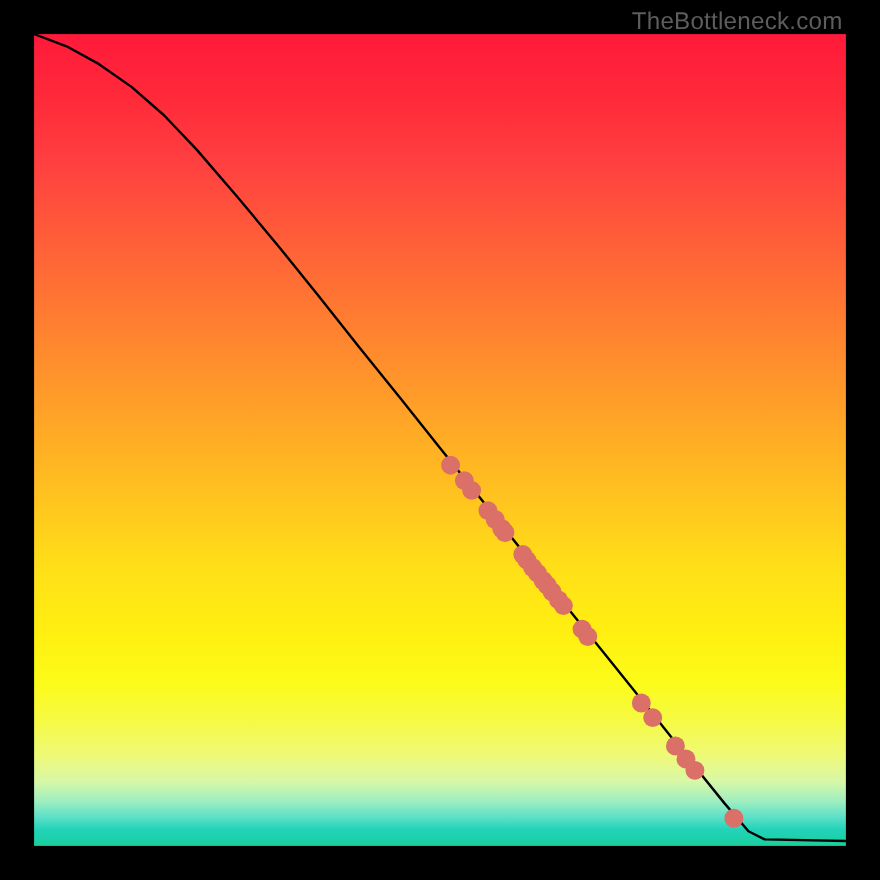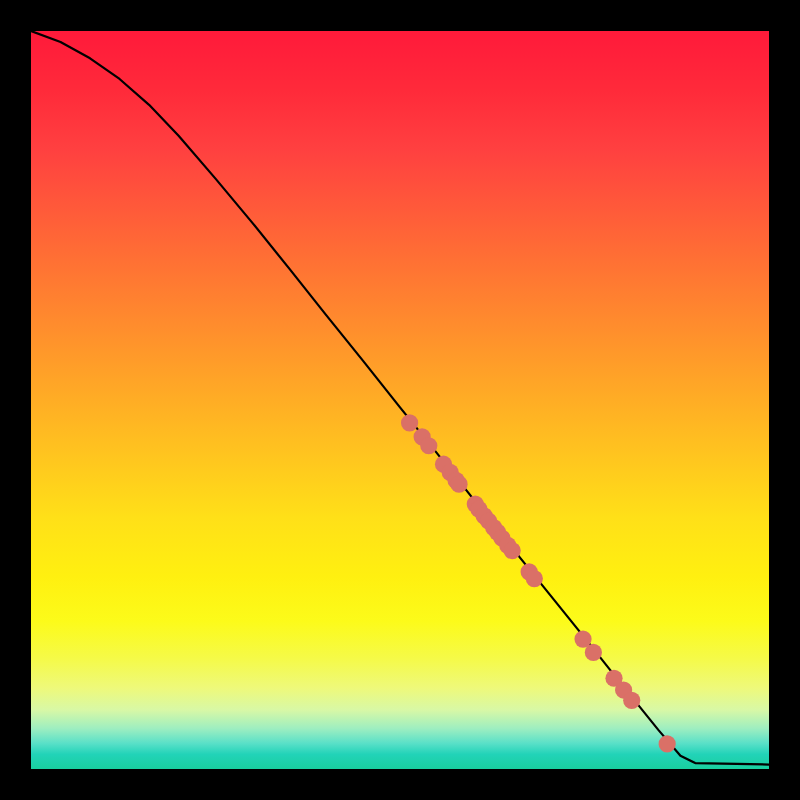--- a/index.html
+++ b/index.html
@@ -106,13 +106,14 @@
           <circle cx="503.32" cy="547.60" r="8.6"></circle>
           <circle cx="552.02" cy="608.11" r="8.6"></circle>
           <circle cx="562.36" cy="621.40" r="8.6"></circle>
           <circle cx="583.02" cy="647.23" r="8.6"></circle>
           <circle cx="592.61" cy="659.03" r="8.6"></circle>
           <circle cx="600.73" cy="669.37" r="8.6"></circle>
           <circle cx="636.16" cy="712.91" r="8.6"></circle>
         </g>
     </svg>
   </div>
+  <div class="watermark">TheBottleneck.com</div>
 </div>
 
 </body></html>

